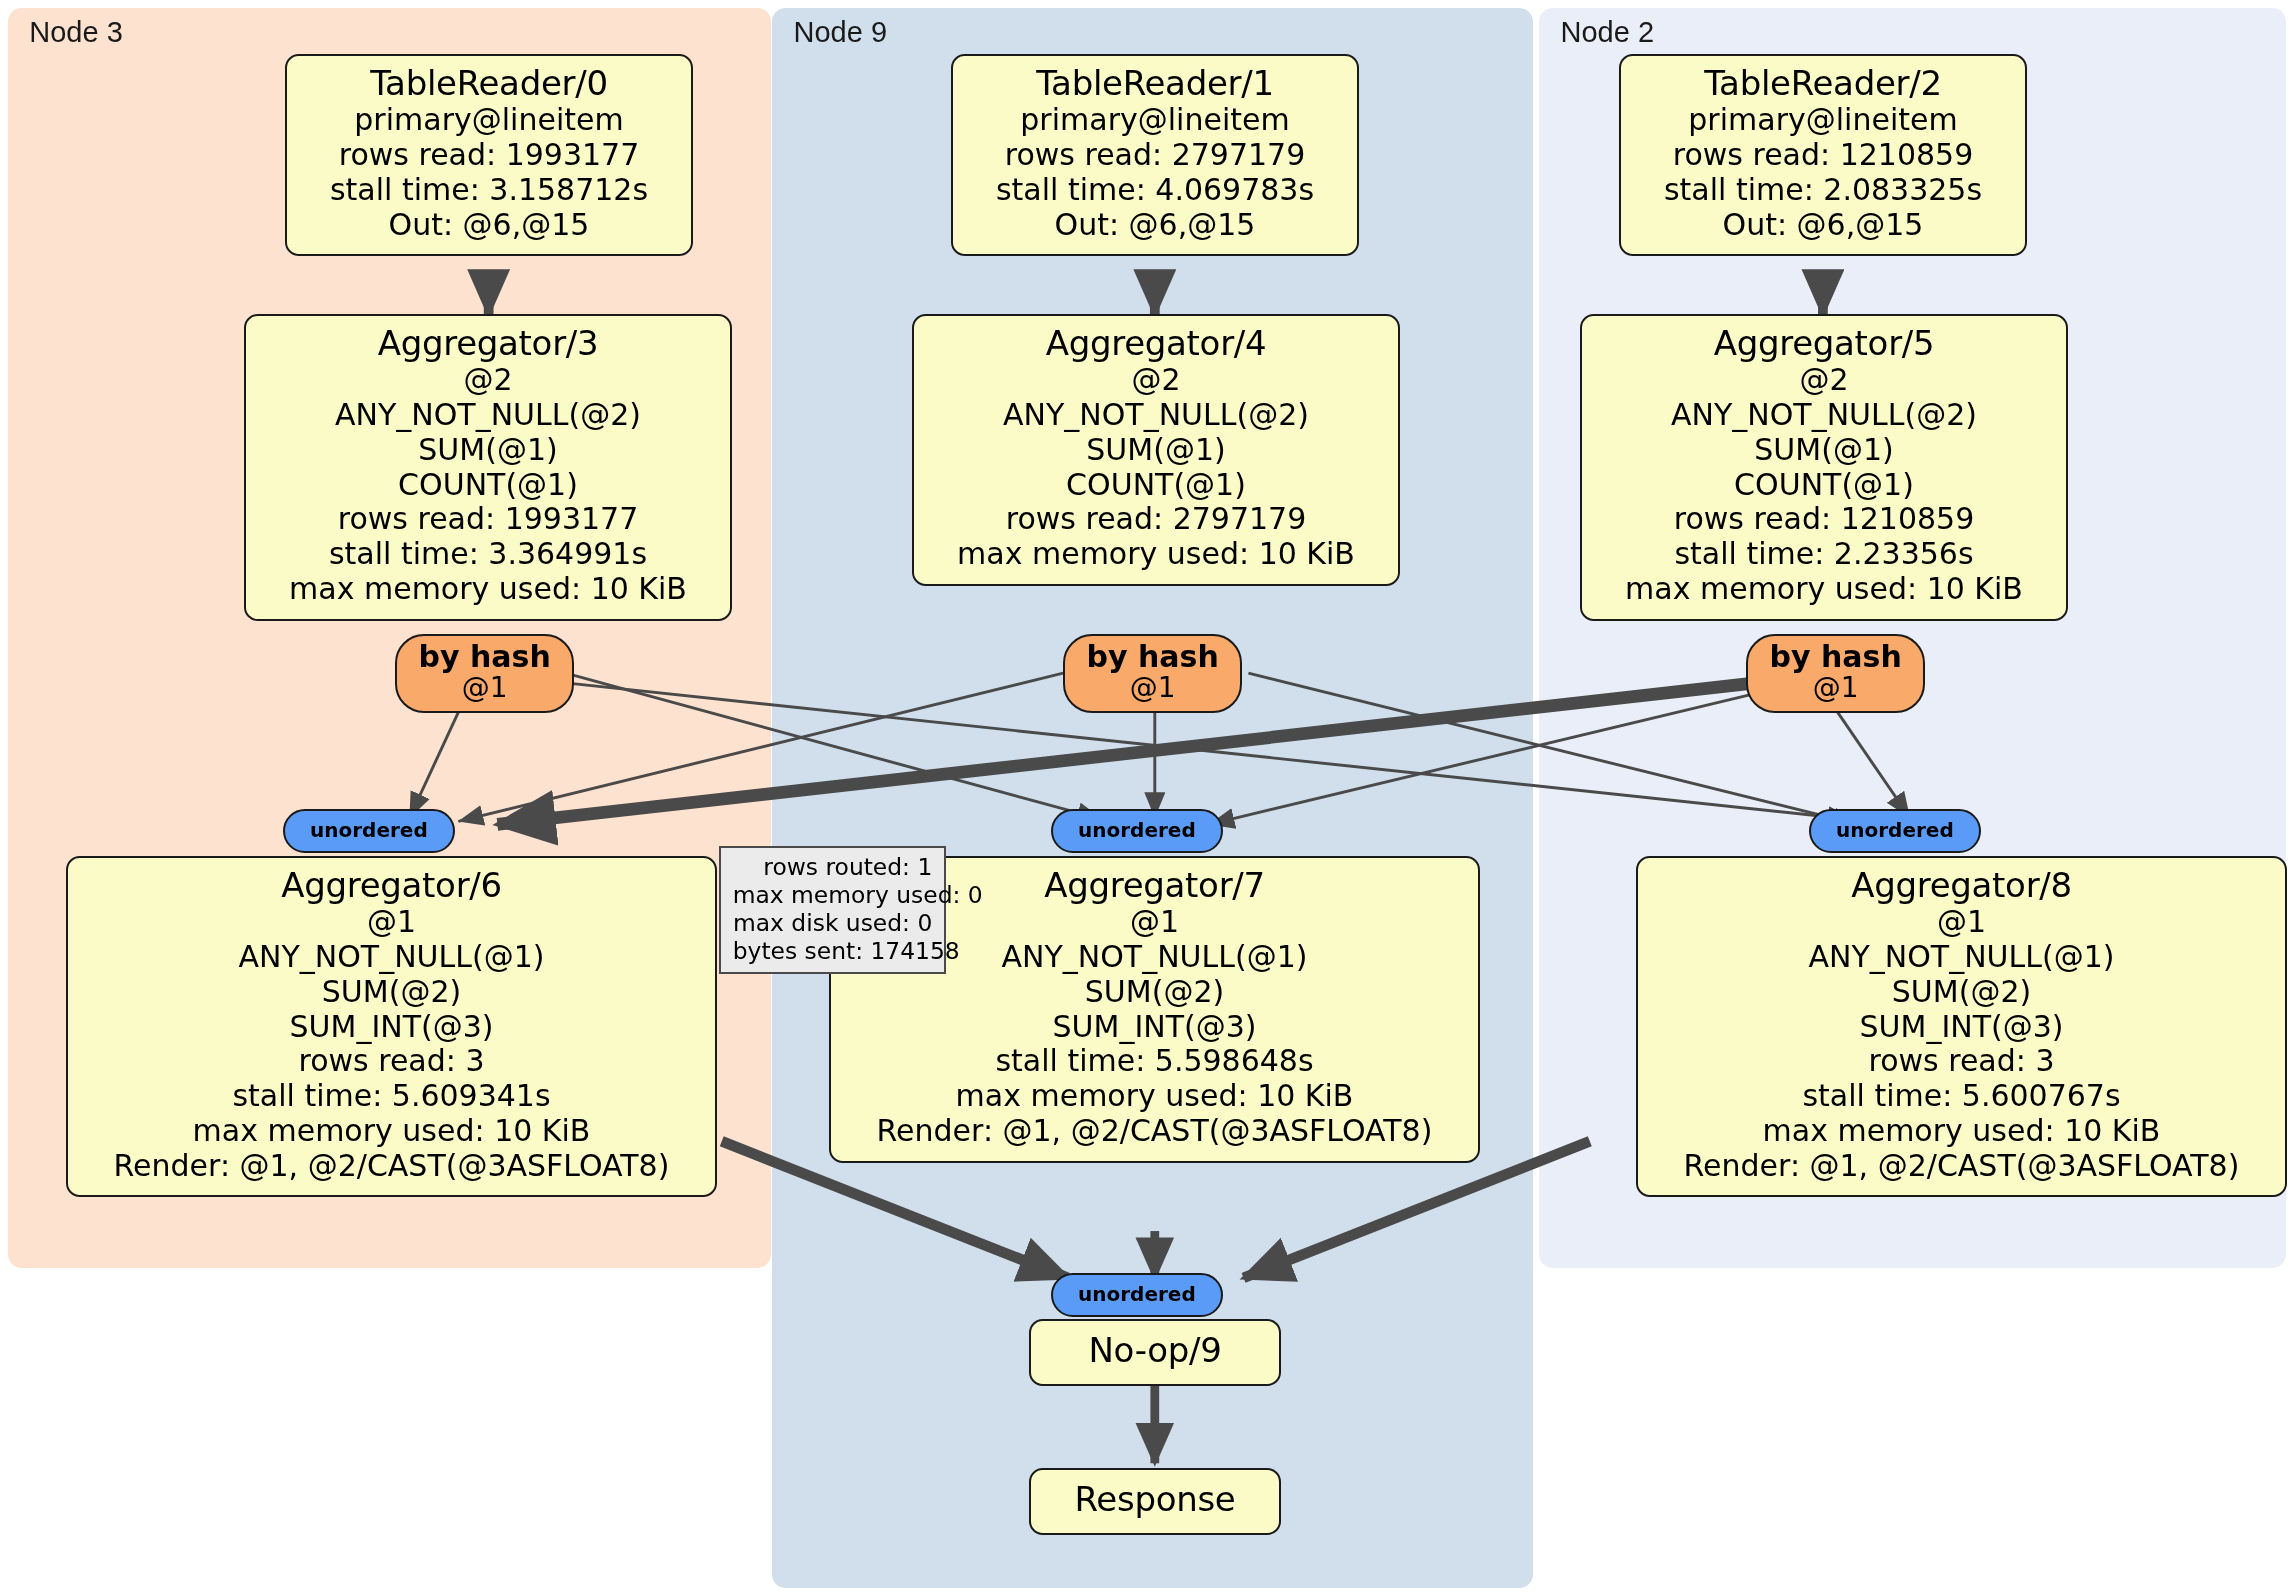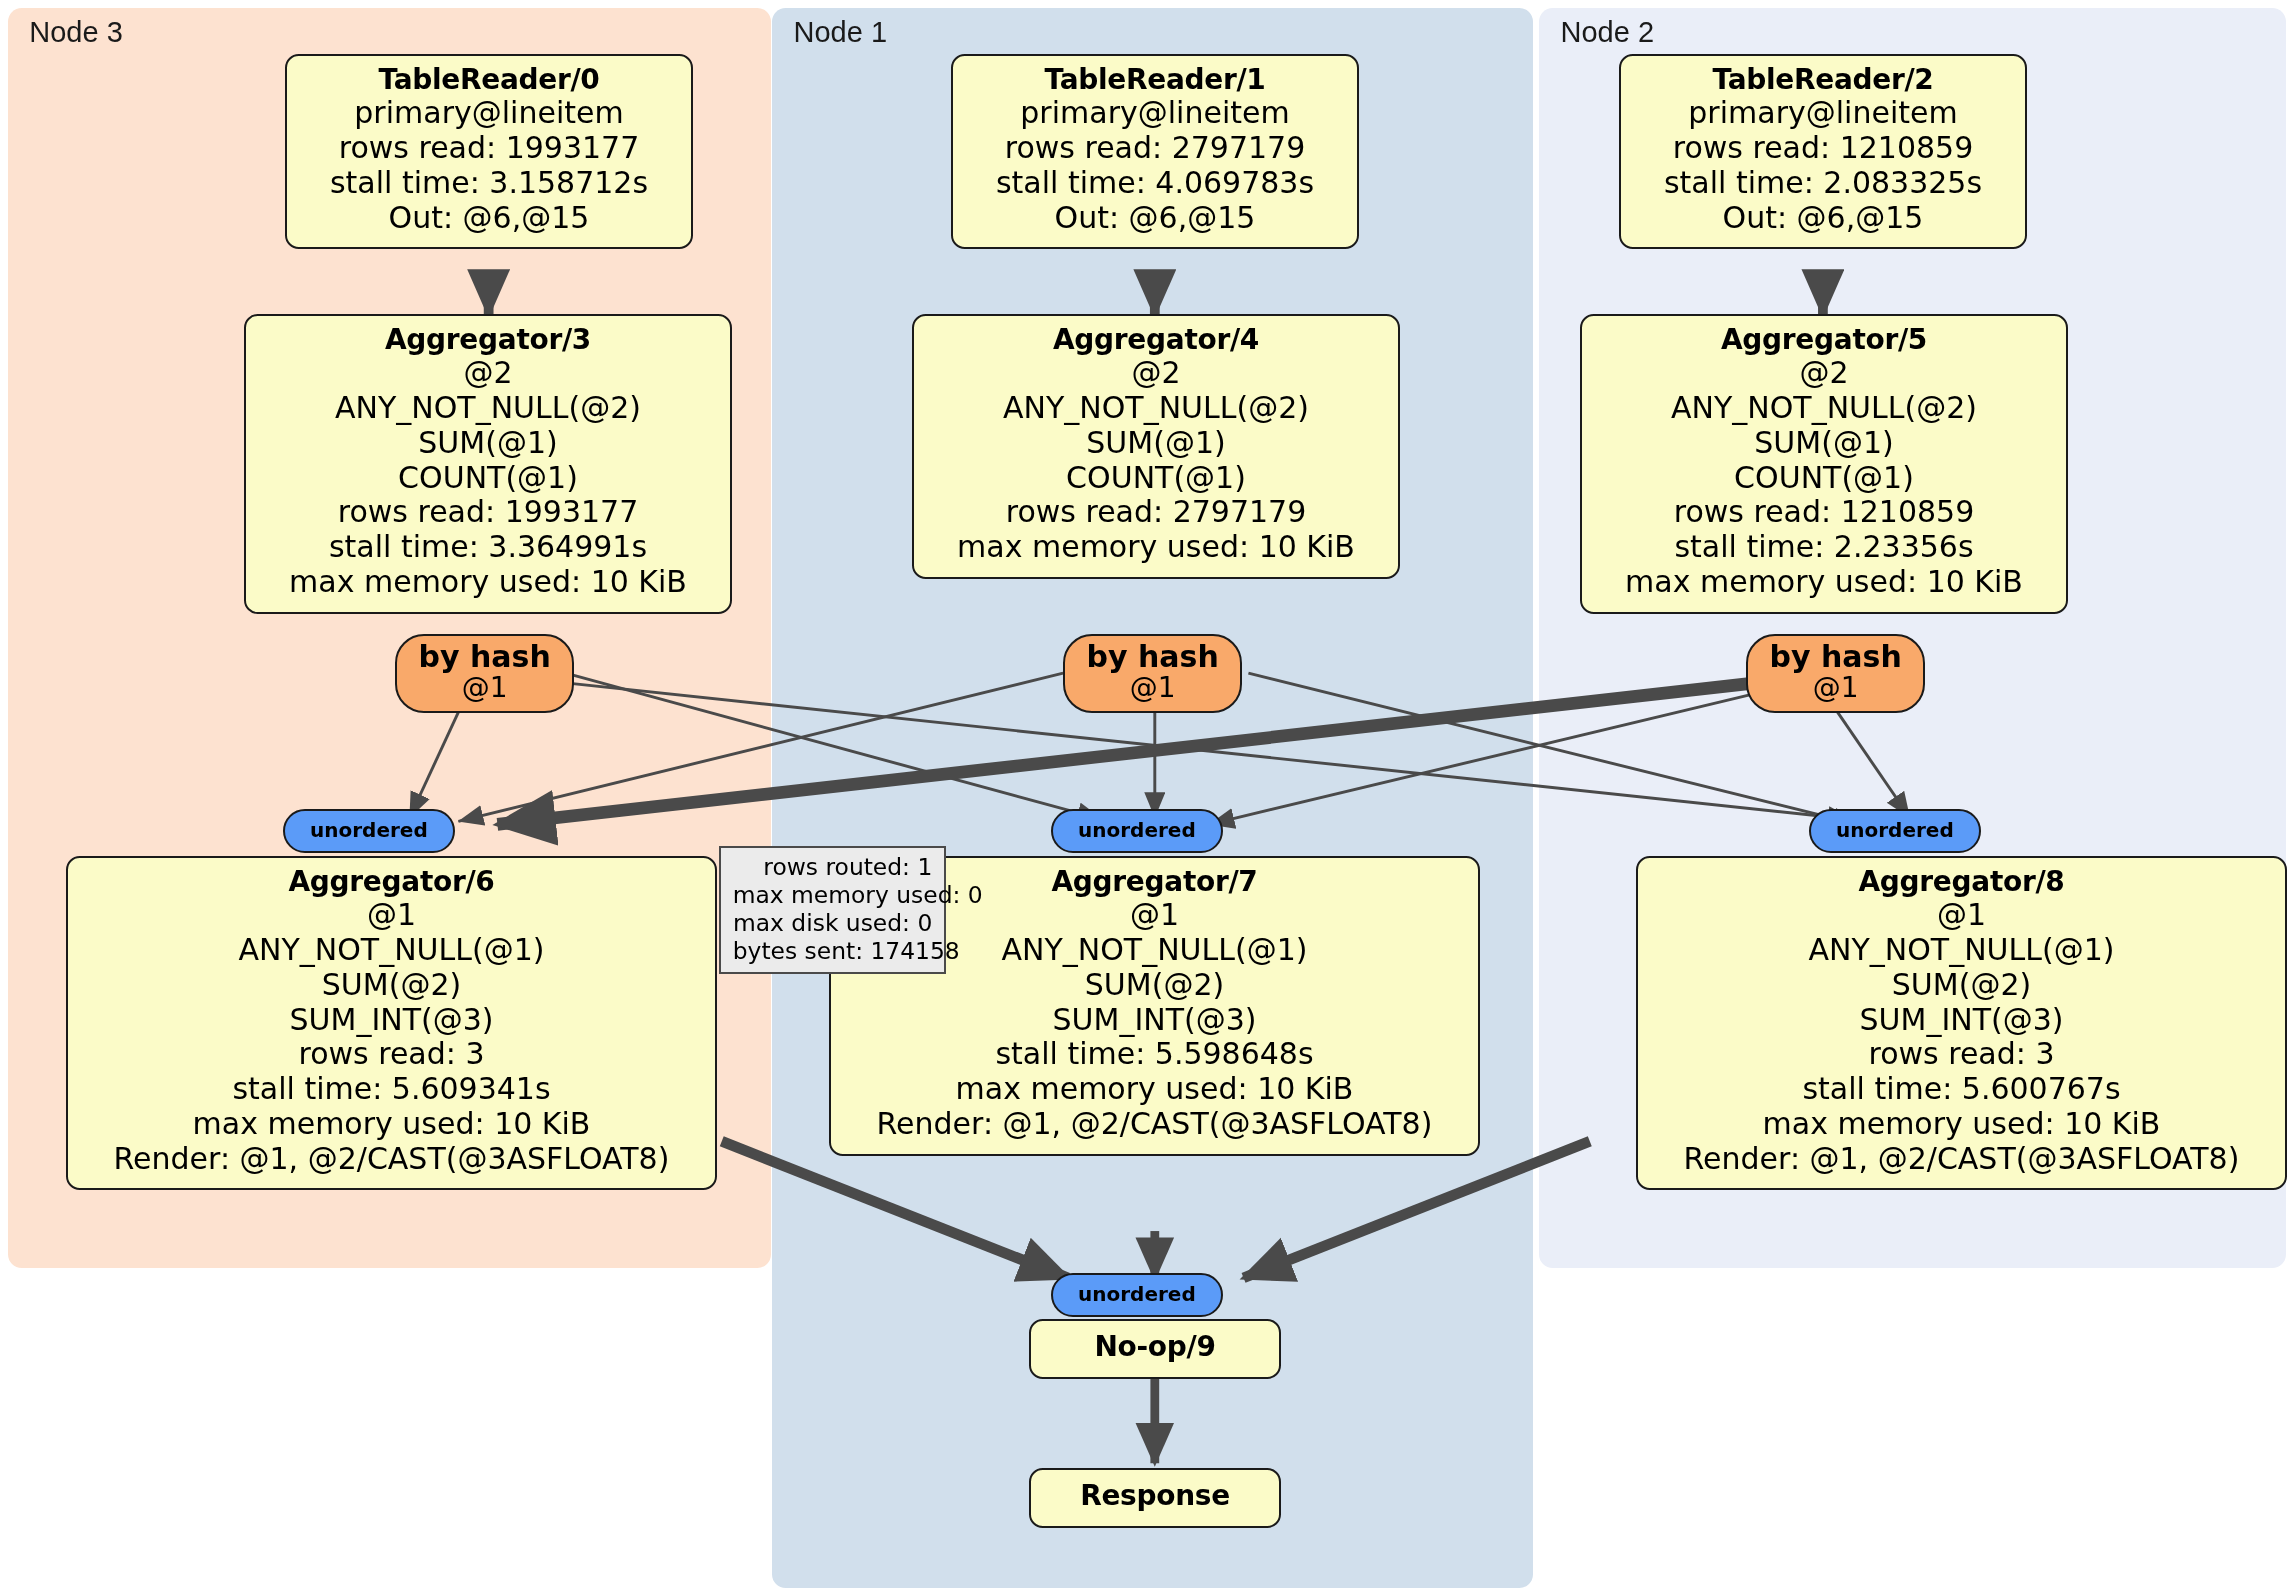--- a/index.html
+++ b/index.html
@@ -61,22 +61,22 @@
     position: absolute;
     box-sizing: border-box;
     background: #fbfbc8;
     border: 2.9px solid #1a1a1a;
     border-radius: 13.7px;
     text-align: center;
     padding: 7.8px 13.7px 11.7px 13.7px;
     line-height: 1.16;
   }
   .op-title {
-    font-weight: bold;
-    font-size: 28px;
+    font-weight: normal;
+    font-size: 34px;
     color: #000;
     letter-spacing: -0.3px;
     white-space: nowrap;
   }
   .op-line {
     font-size: 30px;
     color: #000;
     white-space: nowrap;
     font-family: "DejaVu Sans", "Liberation Sans", sans-serif;
   }
@@ -139,21 +139,21 @@
 </style>
 </head>
 <body>
 
 <div id="canvas">
 
   <div class="node-panel" id="panel-node3">
     <div class="node-panel-label">Node 3</div>
   </div>
   <div class="node-panel" id="panel-node1">
-    <div class="node-panel-label">Node 1</div>
+    <div class="node-panel-label">Node 9</div>
   </div>
   <div class="node-panel" id="panel-node2">
     <div class="node-panel-label">Node 2</div>
   </div>
 
   <svg id="edges" viewBox="0 0 2352 1636" xmlns="http://www.w3.org/2000/svg">
     <defs>
       <marker id="ah" markerWidth="9" markerHeight="9" refX="7.2" refY="3.2" orient="auto" markerUnits="strokeWidth">
         <path d="M0,0 L7.4,3.2 L0,6.4 z" fill="#4a4a4a"></path>
       </marker>

